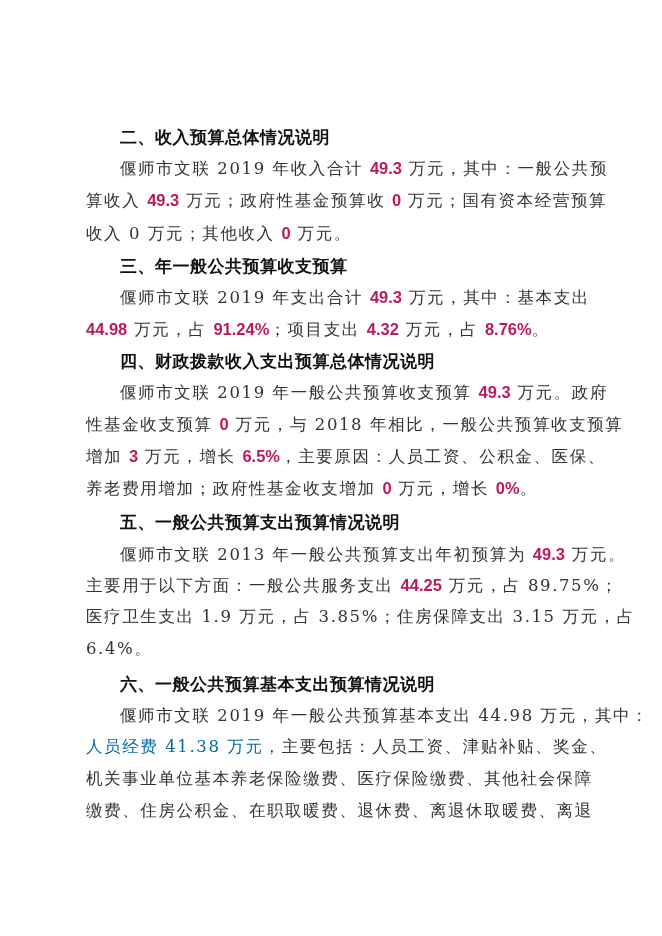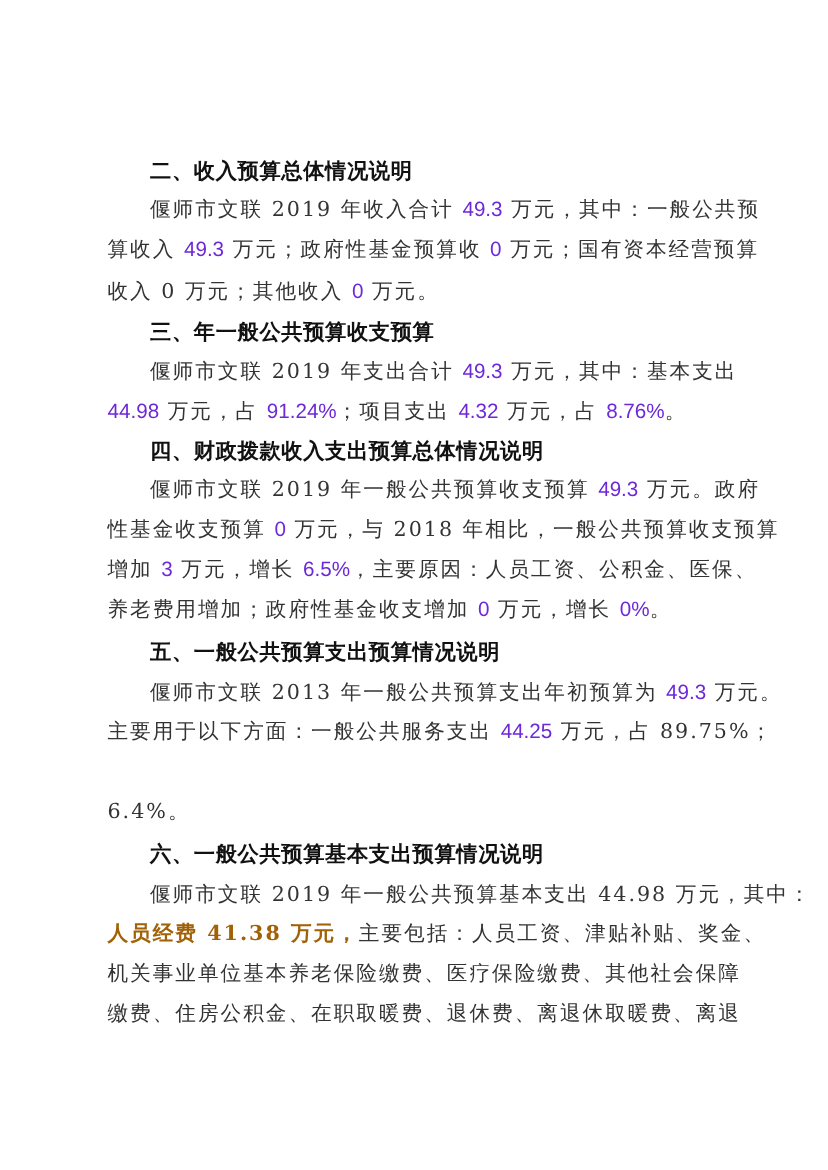--- a/index.html
+++ b/index.html
@@ -4,22 +4,22 @@
   <style>
     html, body { margin: 0; padding: 0; background: #ffffff; }
     body { width: 662px; height: 936px; position: relative; overflow: hidden;
       font-family: "DejaVu Serif", "Liberation Serif", serif; color: #2a2a2a; }
     .page { position: absolute; left: 0; top: 0; width: 662px; height: 936px; background: #fff; }
     .line { position: absolute; left: 86px; width: 490px; font-size: 16.5px; line-height: 22px;
       white-space: nowrap; letter-spacing: 1.6px; color: #333; }
     .line.indent { left: 120px; width: 460px; }
     .heading { position: absolute; left: 120px; font-size: 17px; line-height: 22px; font-weight: bold;
       font-family: "DejaVu Sans", "Liberation Sans", sans-serif; color: #111; white-space: nowrap; letter-spacing: 0.5px; }
-    .num { font-family: "Liberation Sans", "DejaVu Sans", sans-serif; font-weight: normal; color: #6d28d9; letter-spacing: 0; }
-    .bold { font-weight: bold; color: #a16207; }
+    .num { font-family: "Liberation Sans", "DejaVu Sans", sans-serif; font-weight: bold; color: #be185d; letter-spacing: 0; }
+    .bold { font-weight: normal; color: #0369a1; }
   </style>
 </head>
 <body>
 
 <div class="page">
 
   <div class="heading" style="top:126px">二、收入预算总体情况说明</div>
   <div class="line indent" style="top:157px">
     <span>偃师市文联 2019 年收入合计 </span><span class="num">49.3</span><span> 万元，其中：一般公共预</span>
   </div>
@@ -52,20 +52,23 @@
     <span>养老费用增加；政府性基金收支增加 </span><span class="num">0</span><span> 万元，增长 </span><span class="num">0%</span><span>。</span>
   </div>
 
   <div class="heading" style="top:511px">五、一般公共预算支出预算情况说明</div>
   <div class="line indent" style="top:543px">
     <span>偃师市文联 2013 年一般公共预算支出年初预算为 </span><span class="num">49.3</span><span> 万元。</span>
   </div>
   <div class="line" style="top:574px">
     <span>主要用于以下方面：一般公共服务支出 </span><span class="num">44.25</span><span> 万元，占 89.75%；</span>
   </div>
+  <div class="line" style="top:606px">
+    <span>医疗卫生支出 1.9 万元，占 3.85%；住房保障支出 3.15 万元，占</span>
+  </div>
   <div class="line" style="top:638px">
     <span>6.4%。</span>
   </div>
 
   <div class="heading" style="top:673px">六、一般公共预算基本支出预算情况说明</div>
   <div class="line indent" style="top:705px">
     <span>偃师市文联 2019 年一般公共预算基本支出 44.98 万元，其中：</span>
   </div>
   <div class="line" style="top:736px">
     <span class="bold">人员经费 41.38 万元，</span><span>主要包括：人员工资、津贴补贴、奖金、</span>

